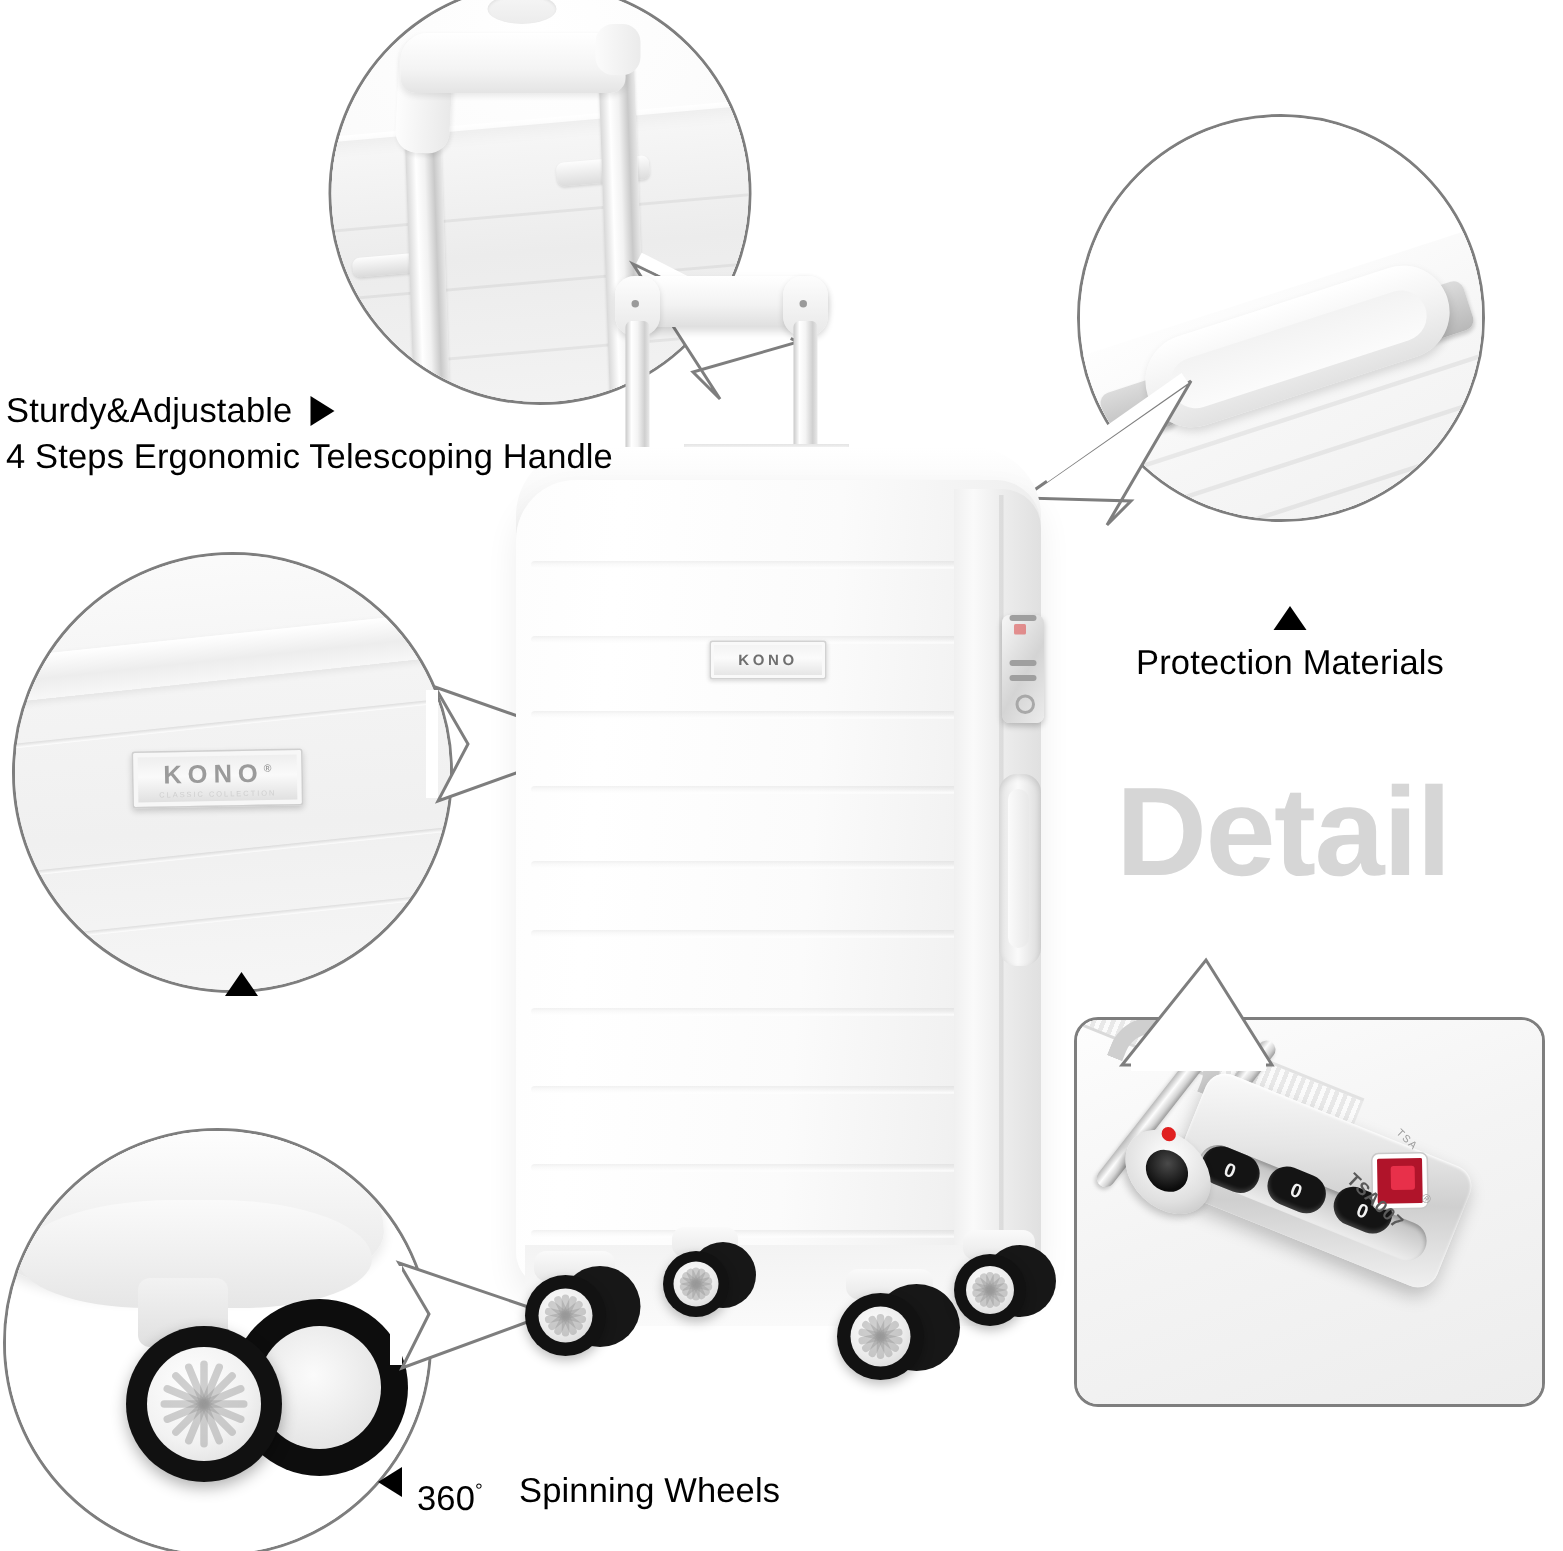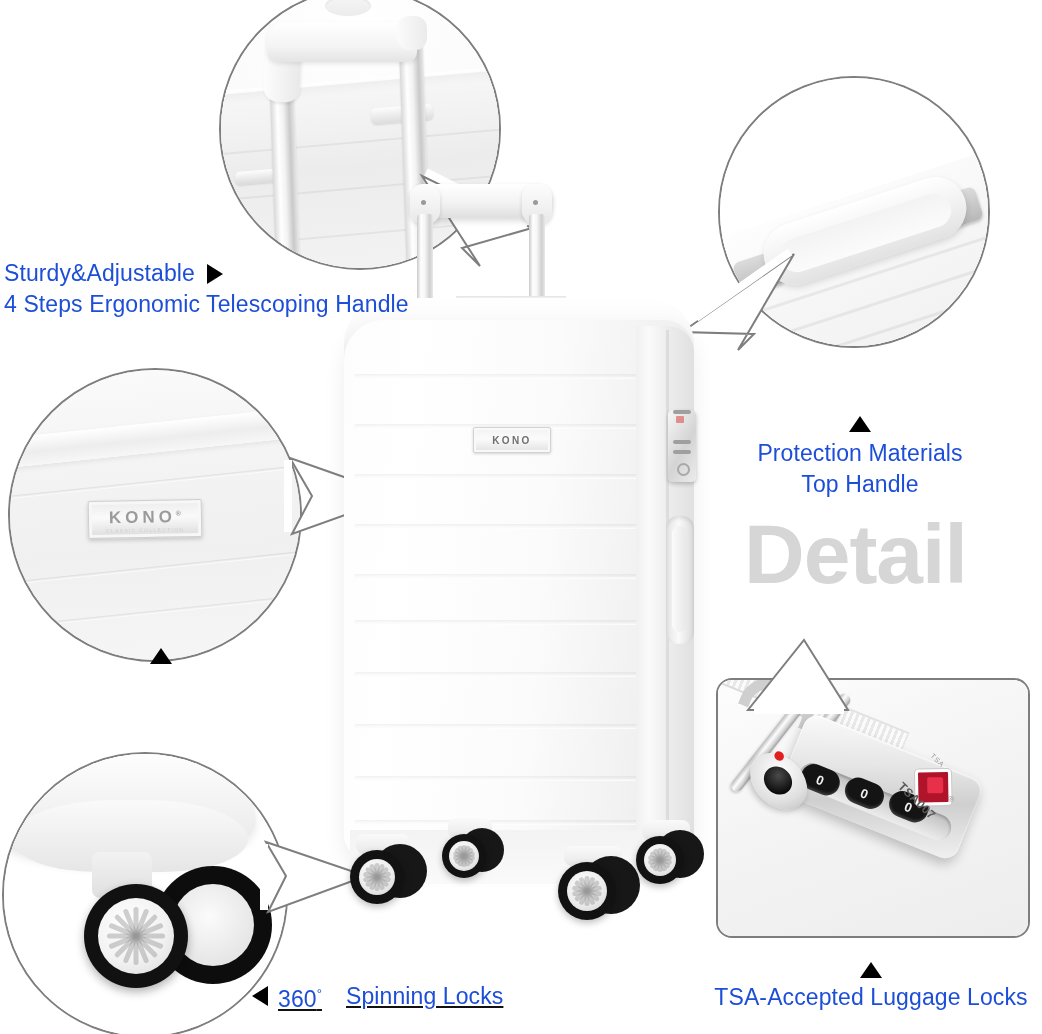--- a/index.html
+++ b/index.html
@@ -5,21 +5,21 @@
   html,body{margin:0;padding:0;background:#ffffff;}
   body{
     width:1042px;height:1034px;position:relative;overflow:hidden;
     font-family:"Liberation Sans","DejaVu Sans",sans-serif;
     color:#111111;
   }
   .stage{position:absolute;inset:0;background:#fff;}
 
   
   .abs{position:absolute;}
-  .lbl{font-size:23px;line-height:31px;color:#1d4ed8;white-space:nowrap;letter-spacing:.1px;}
+  .lbl{font-size:23px;line-height:31px;color:#000000;white-space:nowrap;letter-spacing:.1px;}
   .tri{width:0;height:0;display:inline-block;}
   .tri-right{border-left:16px solid #000;border-top:10px solid transparent;border-bottom:10px solid transparent;}
   .tri-left{border-right:16px solid #000;border-top:10px solid transparent;border-bottom:10px solid transparent;}
   .tri-up{border-bottom:16px solid #000;border-left:11px solid transparent;border-right:11px solid transparent;}
 
   
   .bubble{position:absolute;overflow:hidden;border:2px solid #7e7e7e;background:#fefefe;}
   .bubble-circle{border-radius:50%;}
   .bubble-rect{border-radius:16px;}
 
@@ -212,26 +212,26 @@
      background:radial-gradient(circle at 42% 36%,#ffffff,#ececec 55%,#cfcfcf 100%);}
   .caster .mount{position:absolute;border-radius:8px;background:linear-gradient(180deg,#fafafa,#e8e8e8);}
 
   
   #detail-word{left:744px;top:512px;font-size:84px;font-weight:700;color:#d6d6d6;
      letter-spacing:-1px;line-height:84px;}
 
   
   #lbl-handle{left:4px;top:258px;}
   #lbl-handle .row{display:flex;align-items:center;gap:12px;}
-  #lbl-protect{left:740px;top:416px;text-align:center;width:240px;}
+  #lbl-protect{left:740px;top:404px;text-align:center;width:240px;}
   #lbl-protect .ar{display:flex;justify-content:center;margin-bottom:6px;}
   #lbl-pp{left:46px;top:648px;text-align:center;width:230px;}
   #lbl-pp .ar{display:flex;justify-content:center;margin-bottom:6px;}
   #lbl-wheels{left:252px;top:978px;}
-  #lbl-wheels .row{display:flex;align-items:center;gap:10px;text-decoration:underline;}
+  #lbl-wheels .row{display:flex;gap:10px;}
   #lbl-wheels .deg{font-size:23px;}
   #lbl-wheels .deg sup{font-size:13px;}
   #lbl-tsa{left:700px;top:962px;text-align:center;width:342px;}
   #lbl-tsa .ar{display:flex;justify-content:center;margin-bottom:4px;}
 </style>
 </head>
 <body>
 
 <div class="stage">
 
@@ -507,37 +507,30 @@
       <span class="tri tri-right"></span>
     </div>
     <div class="lbl">4 Steps Ergonomic Telescoping Handle</div>
   </div>
 
   <div class="abs" id="lbl-protect">
     <div class="ar">
         <span class="tri tri-up"></span>
       </div>
     <div class="lbl" style="text-align:center">Protection Materials</div>
-    <div class="lbl" style="text-align:center">Top Handle</div>
   </div>
 
   <div class="abs" id="lbl-pp">
     <div class="ar">
         <span class="tri tri-up"></span>
       </div>
   </div>
 
   <div class="abs" id="lbl-wheels">
     <div class="row">
       <span class="tri tri-left"></span>
       <span class="lbl deg"><span>360</span><sup>°</sup></span>
-      <span class="lbl" style="margin-left:14px">Spinning Locks</span>
-    </div>
-  </div>
-
-  <div class="abs" id="lbl-tsa">
-    <div class="ar">
-        <span class="tri tri-up"></span>
-      </div>
-    <div class="lbl" style="text-align:center">TSA-Accepted Luggage Locks</div>
-  </div>
+      <span class="lbl" style="margin-left:14px">Spinning Wheels</span>
+    </div>
+  </div>
+
 
 </div>
 
 </body></html>

